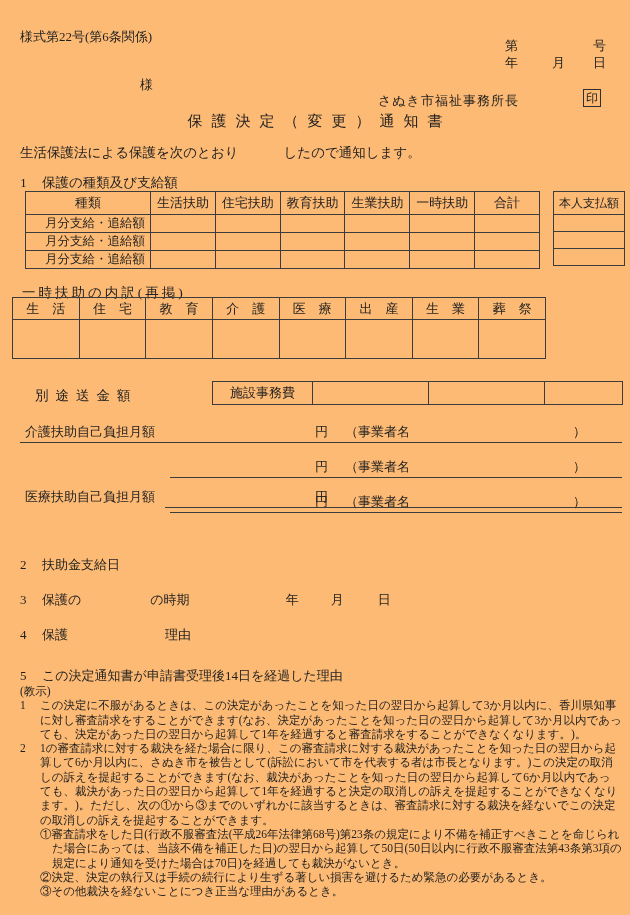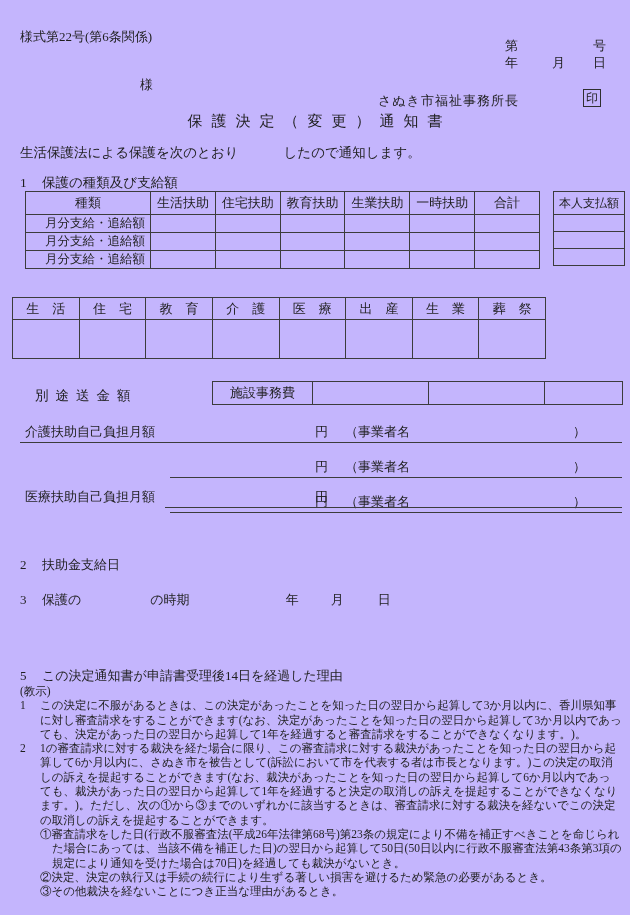--- a/index.html
+++ b/index.html
@@ -2,21 +2,21 @@
 <html><head>
 <meta charset="utf-8">
 <style>
   * { margin: 0; padding: 0; box-sizing: border-box; }
   html, body { width: 630px; height: 915px; background: #ffffff; }
   body {
     font-family: "Liberation Serif", "DejaVu Serif", serif;
     color: #1f1f1f;
     font-size: 13px;
   }
-  .page { position: relative; width: 630px; height: 915px; background: #c4b5fd; overflow: hidden; }
+  .page { position: relative; width: 630px; height: 915px; background: #fdba74; overflow: hidden; }
 
   .abs { position: absolute; }
 
   .form-no { top: 28px; left: 20px; font-size: 13px; }
 
   .docno-row { top: 37px; left: 0; width: 630px; height: 17px; }
   .docno-row .dai { position: absolute; left: 505px; }
   .docno-row .go  { position: absolute; left: 593px; }
 
   .date-row { top: 54px; left: 0; width: 630px; height: 17px; }
@@ -172,20 +172,21 @@
         </tr>
     <tr>
           <td></td>
         </tr>
     <tr>
           <td></td>
         </tr>
   </tbody>
     </table>
 
+  <div class="abs ichiji-head">一時扶助の内訳(再掲)</div>
 
   <table class="abs t2">
     <tbody>
         <tr>
       <th>生　活</th>
       <th>住　宅</th>
       <th>教　育</th>
       <th>介　護</th>
       <th>医　療</th>
       <th>出　産</th>
@@ -246,20 +247,23 @@
   </div>
 
   <div class="abs item i2">
     <span class="no-sp">2</span><span>扶助金支給日</span>
   </div>
 
   <div class="abs item i3">
     <span class="no-sp">3</span><span>保護の</span><span class="gap" style="width:69px"></span><span>の時期</span><span class="gap" style="width:96px"></span><span>年</span><span class="gap" style="width:32px"></span><span>月</span><span class="gap" style="width:34px"></span><span>日</span>
   </div>
 
+  <div class="abs item i4">
+    <span class="no-sp">4</span><span>保護</span><span class="gap" style="width:97px"></span><span>理由</span>
+  </div>
 
   <div class="abs item i5">
     <span class="no-sp">5</span><span>この決定通知書が申請書受理後14日を経過した理由</span>
   </div>
 
   <div class="abs kyoji">
     <div class="kyoji-head">(教示)</div>
     <div class="kyoji-item">
       <span class="kno">1</span>
       <div class="ktext">この決定に不服があるときは、この決定があったことを知った日の翌日から起算して3か月以内に、香川県知事に対し審査請求をすることができます(なお、決定があったことを知った日の翌日から起算して3か月以内であっても、決定があった日の翌日から起算して1年を経過すると審査請求をすることができなくなります。)。</div>

